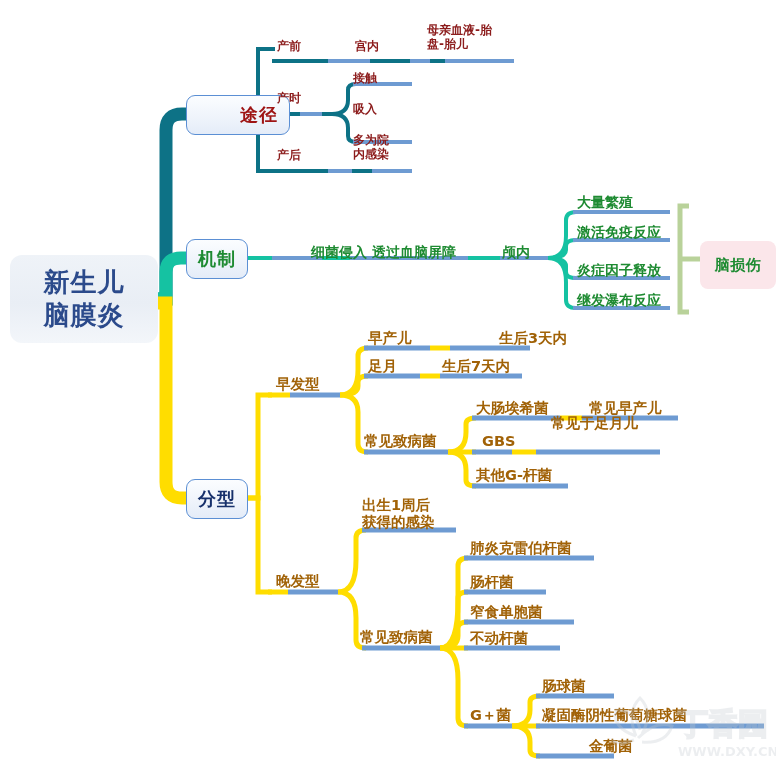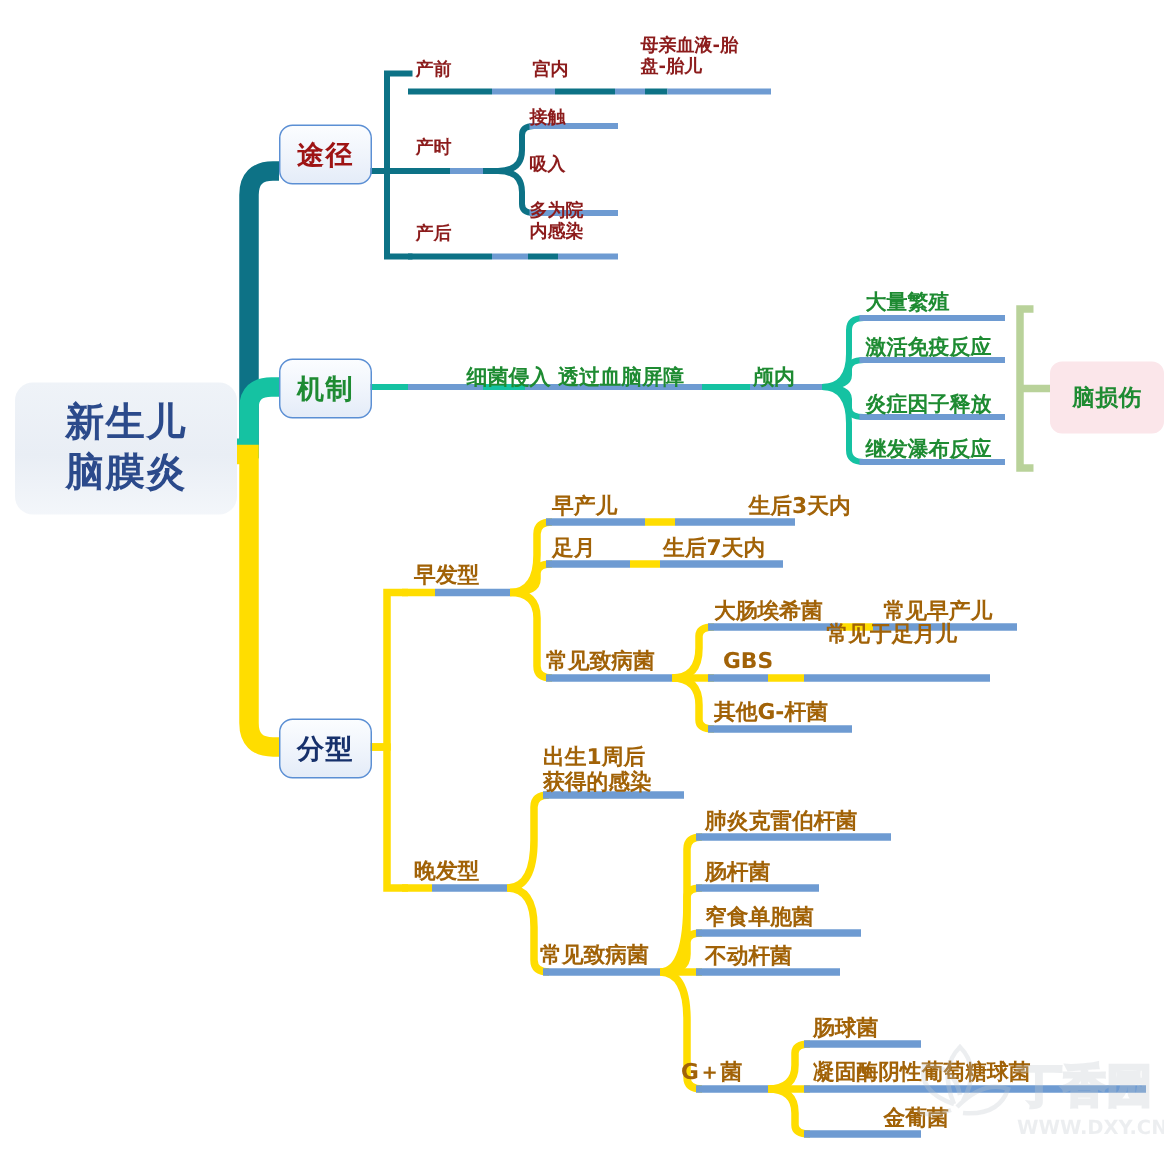--- a/index.html
+++ b/index.html
@@ -164,21 +164,21 @@
     <line x1="536" y1="696" x2="614" y2="696" stroke="#6e9bd2" stroke-width="5"></line>
     <line x1="536" y1="726" x2="764" y2="726" stroke="#6e9bd2" stroke-width="5"></line>
     <line x1="536" y1="756" x2="614" y2="756" stroke="#6e9bd2" stroke-width="5"></line>
   </svg>
 
   <div class="root-node">
     <div>新生儿</div>
     <div>脑膜炎</div>
   </div>
 
-  <div class="l1 red" style="left:186px;top:83px;">途径</div>
+  <div class="l1 red" style="left:186px;top:95px;padding-left:42px;">途径</div>
   <div class="l1 green" style="left:186px;top:239px;">机制</div>
   <div class="l1 navy" style="left:186px;top:479px;">分型</div>
 
   <div class="lbl red" style="left:277px;top:40px;">产前</div>
   <div class="lbl red" style="left:355px;top:40px;">宫内</div>
   <div class="lbl red" style="left:427px;top:24px;">母亲血液-胎
 盘-胎儿</div>
 
   <div class="lbl red" style="left:277px;top:92px;">产时</div>
   <div class="lbl red" style="left:353px;top:72px;">接触</div>
@@ -216,21 +216,21 @@
   <div class="lbl black" style="left:276px;top:573px;">晚发型</div>
   <div class="lbl black" style="left:362px;top:497px;">出生1周后
 获得的感染</div>
 
   <div class="lbl black" style="left:360px;top:629px;">常见致病菌</div>
   <div class="lbl black" style="left:470px;top:540px;">肺炎克雷伯杆菌</div>
   <div class="lbl black" style="left:470px;top:574px;">肠杆菌</div>
   <div class="lbl black" style="left:470px;top:604px;">窄食单胞菌</div>
   <div class="lbl black" style="left:470px;top:630px;">不动杆菌</div>
 
-  <div class="lbl black" style="left:454px;top:707px;">G＋菌</div>
+  <div class="lbl black" style="left:470px;top:707px;">G＋菌</div>
   <div class="lbl black" style="left:542px;top:678px;">肠球菌</div>
   <div class="lbl black" style="left:542px;top:707px;">凝固酶阴性葡萄糖球菌</div>
   <div class="lbl black" style="left:542px;top:738px;margin-left:47px;">金葡菌</div>
 
   <div class="wm" style="left:596px;top:690px;width:180px;height:80px;">
     <svg width="180" height="80" viewBox="0 0 180 80">
       <g fill="none" stroke="#c3c9d0" stroke-width="3">
         <path d="M40,46 Q16,38 20,20 Q40,20 44,40"></path>
         <path d="M40,46 Q30,22 44,8 Q58,22 46,44"></path>
         <path d="M42,48 Q60,30 76,36 Q70,54 46,52"></path>

